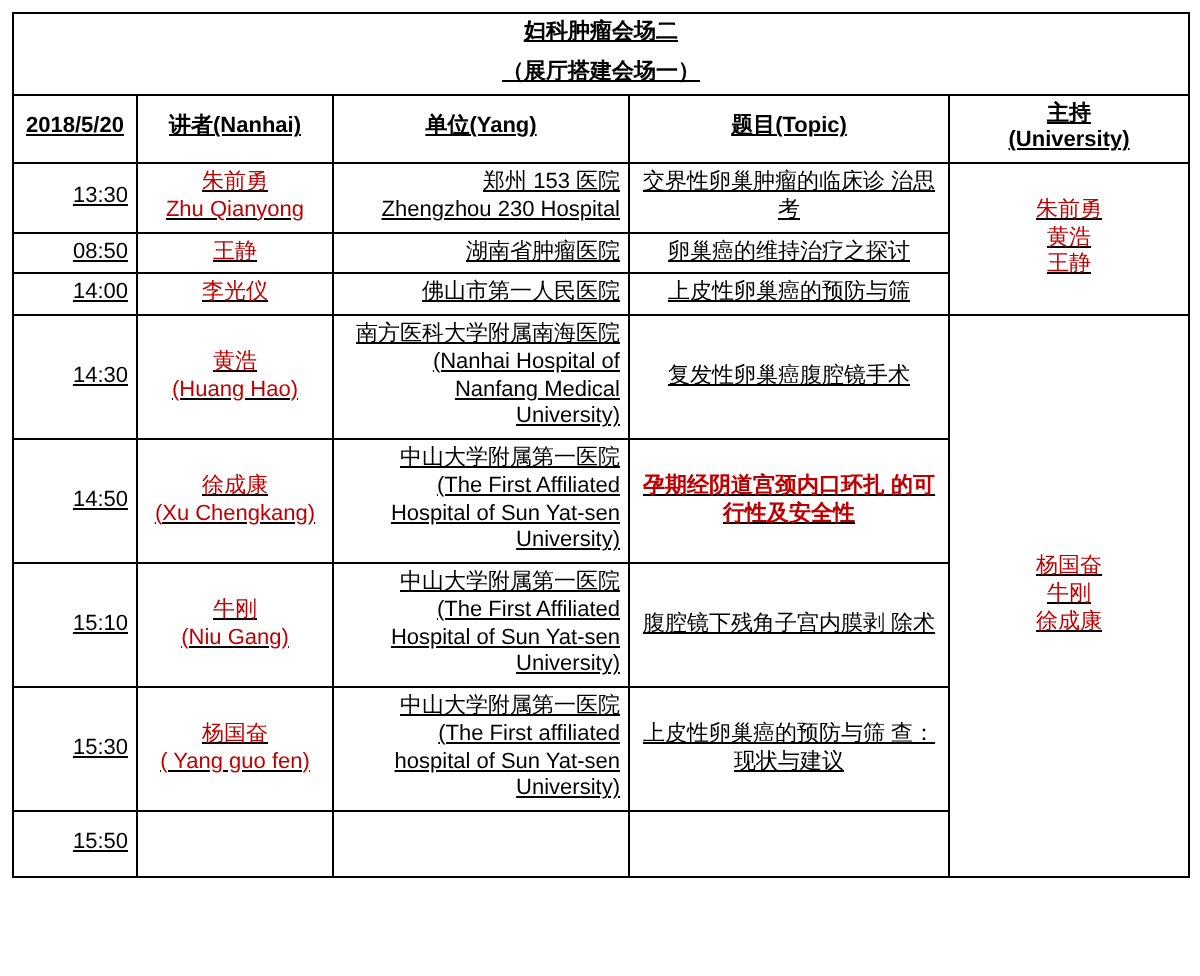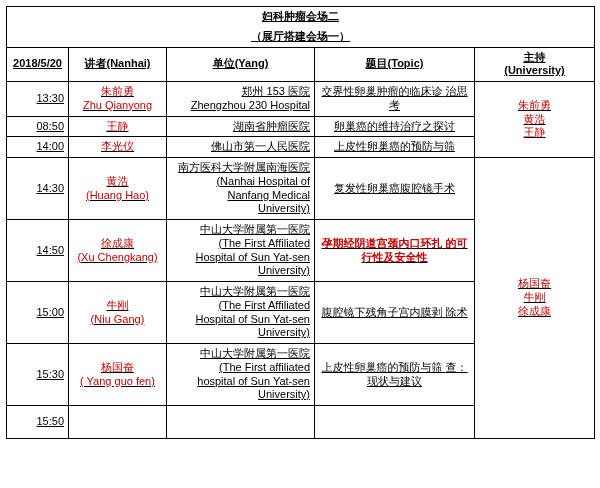--- a/index.html
+++ b/index.html
@@ -221,21 +221,21 @@
           <span class="ln">Hospital of Sun Yat-sen</span>
           <span class="ln">University)</span>
         </td>
         <td class="topic hl">
           <span class="ln">孕期经阴道宫颈内口环扎</span>
           <span class="ln">的可行性及安全性</span>
         </td>
       </tr>
 
       <tr>
-        <td class="time">15:00</td>
+        <td class="time">15:10</td>
         <td class="speaker">
           <span class="nm">牛刚</span>
           <span class="nm">(Niu Gang)</span>
         </td>
         <td class="unit">
           <span class="ln">中山大学附属第一医院</span>
           <span class="ln">(The First Affiliated</span>
           <span class="ln">Hospital of Sun Yat-sen</span>
           <span class="ln">University)</span>
         </td>

